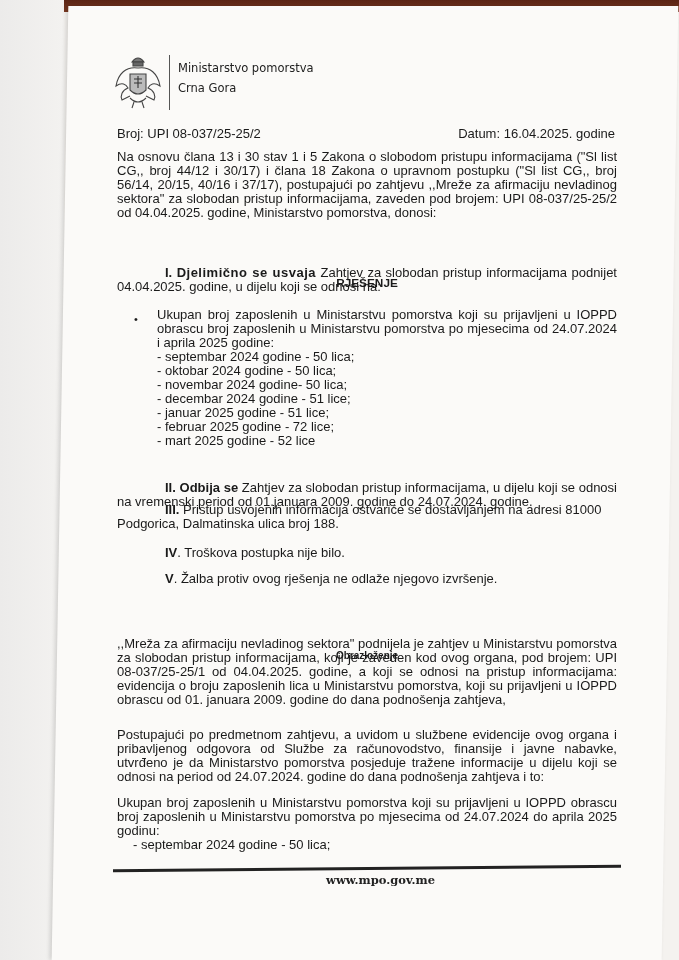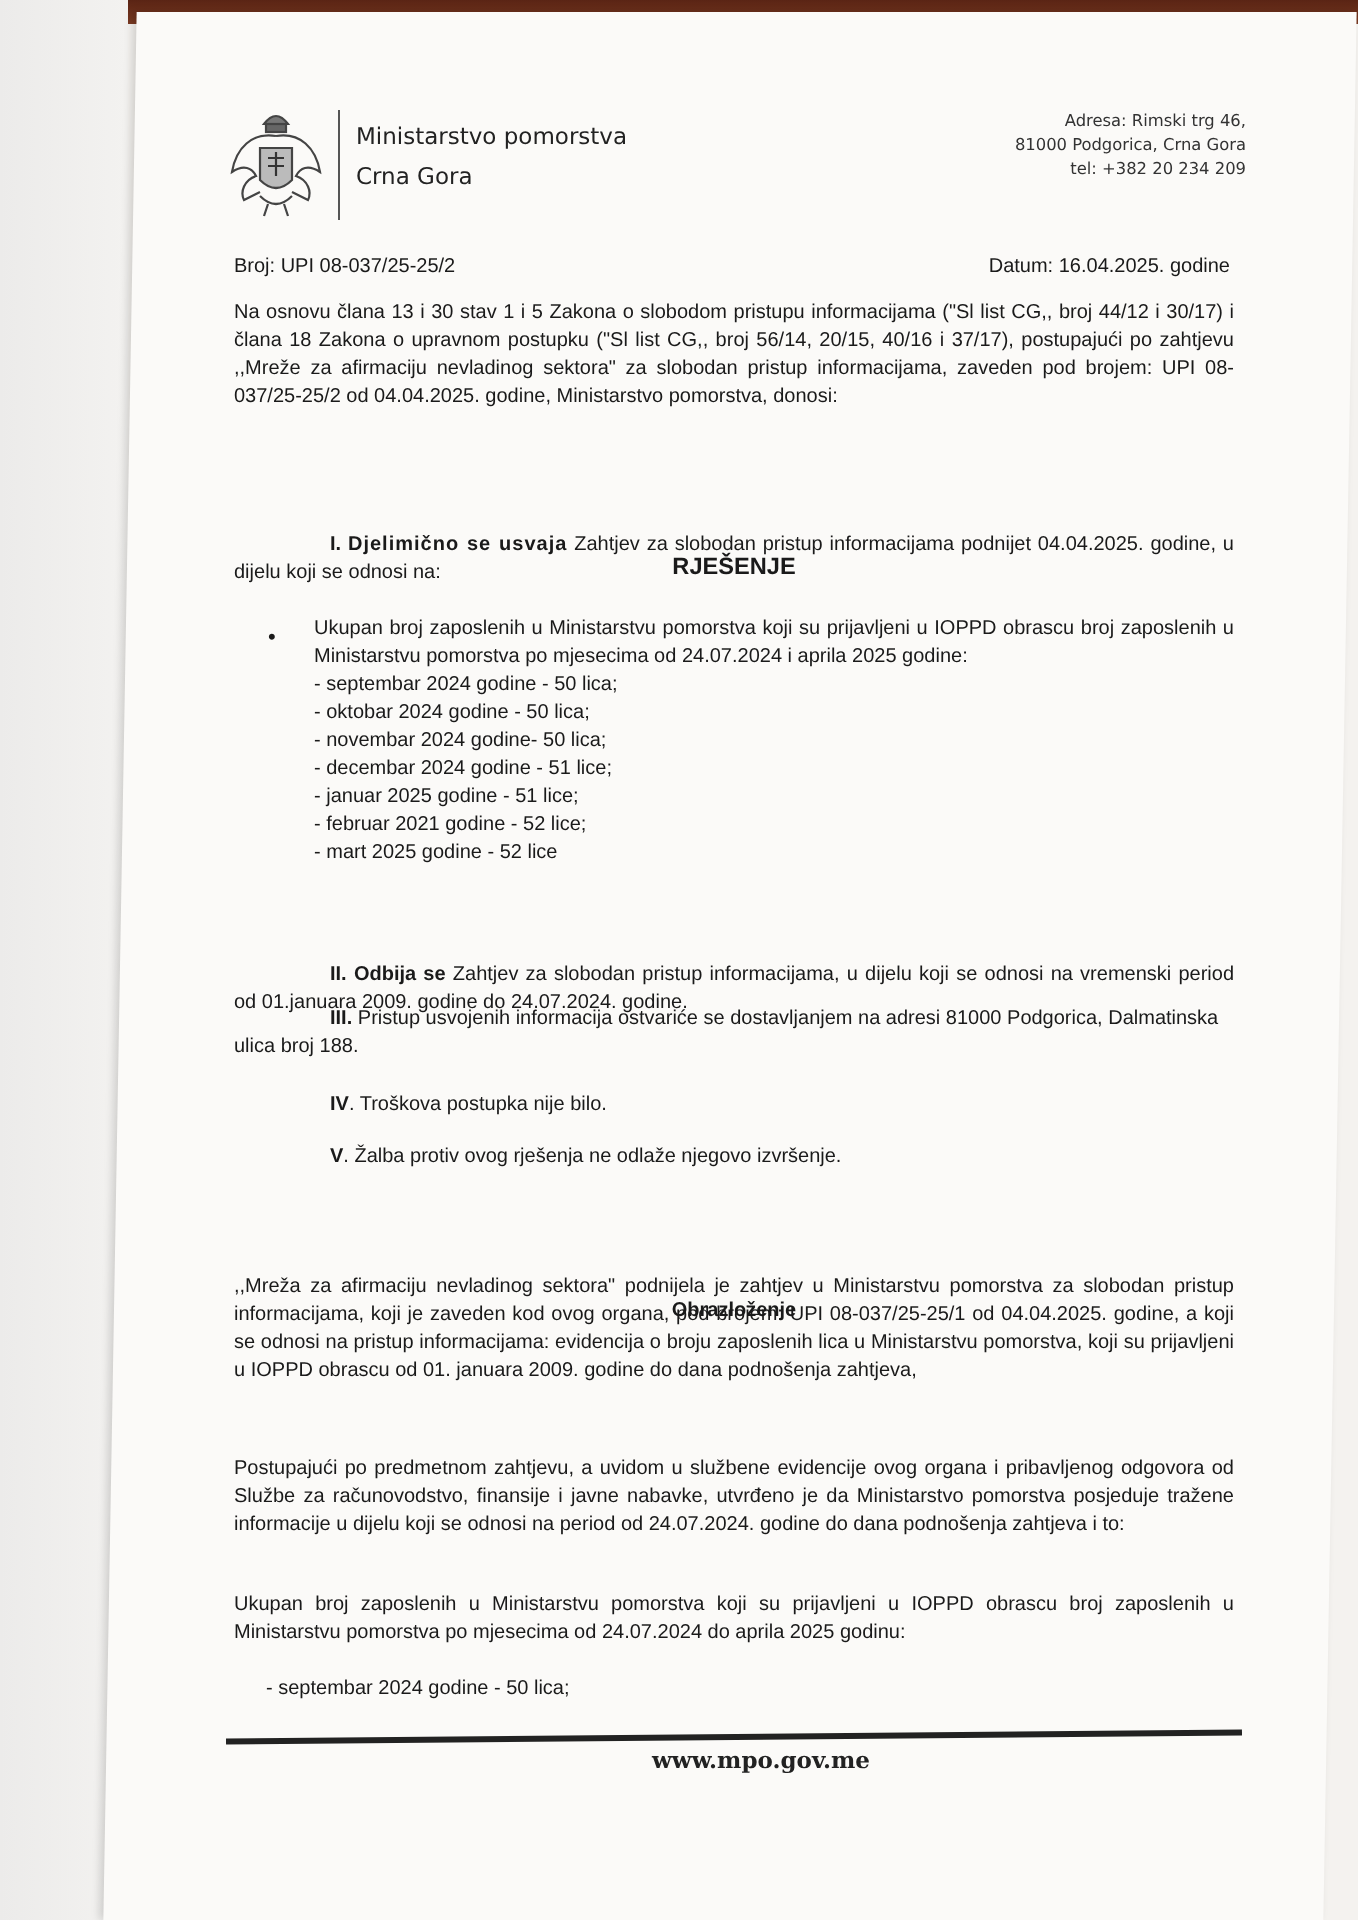--- a/index.html
+++ b/index.html
@@ -32,21 +32,21 @@
   .vline { position: absolute; left: 169px; top: 55px; width: 1px; height: 55px; background: #555; }
   .org {
     position: absolute; left: 178px; top: 58px;
     font-family: "DejaVu Sans", sans-serif; font-size: 11.5px; line-height: 20px; color: #222;
   }
   .address {
     position: absolute; right: 56px; top: 54px; text-align: right;
     font-family: "DejaVu Sans", sans-serif; font-size: 8.2px; line-height: 12px; color: #333;
   }
 
-  .txt { position: absolute; font-size: 10px; line-height: 14px; }
+  .txt { position: absolute; font-size: 13px; line-height: 14px; }
   .j { text-align: justify; text-align-last: left; }
   .bold { font-weight: bold; margin-top: 39px; }
   .center { text-align: center; }
 
   .row-between { display: flex; justify-content: space-between; }
 
   .bullet { position: absolute; left: 134px; top: 313px; font-size: 11px; }
   ul.months { list-style: none; margin: 0; padding: 0; }
 
   .footer-line {
@@ -79,25 +79,20 @@
         <path d="M18 46 Q26 54 34 46"></path>
         <path d="M22 50 L20 56 M30 50 L32 56"></path>
       </g>
     </svg>
   </div>
   <div class="vline"></div>
   <div class="org">
     <div>Ministarstvo pomorstva</div>
     <div>Crna Gora</div>
   </div>
-  <div class="address">
-    <div>Adresa: Rimski trg 46,</div>
-    <div>81000 Podgorica, Crna Gora</div>
-    <div>tel: +382 20 234 209</div>
-  </div>
 
   <div class="txt row-between" style="left:117px; top:127px; width:498px;">
     <span>Broj: UPI 08-037/25-25/2</span>
     <span>Datum: 16.04.2025. godine</span>
   </div>
 
   <div class="txt j" style="left:117px; top:150px; width:500px;">Na osnovu člana 13 i 30 stav 1 i 5 Zakona o slobodom pristupu informacijama ("Sl list CG,, broj 44/12 i 30/17) i člana 18 Zakona o upravnom postupku ("Sl list CG,, broj 56/14, 20/15, 40/16 i 37/17), postupajući po zahtjevu ,,Mreže za afirmaciju nevladinog sektora" za slobodan pristup informacijama, zaveden pod brojem: UPI 08-037/25-25/2 od 04.04.2025. godine, Ministarstvo pomorstva, donosi:</div>
 
   <div class="txt bold center" style="left:117px; top:237px; width:500px; font-size:11.8px;">RJEŠENJE</div>
 
@@ -108,21 +103,21 @@
 
   <div class="bullet">•</div>
   <div class="txt j" style="left:157px; top:308px; width:460px;">
     <div>Ukupan broj zaposlenih u Ministarstvu pomorstva koji su prijavljeni u IOPPD obrascu broj zaposlenih u Ministarstvu pomorstva po mjesecima od 24.07.2024 i aprila 2025 godine:</div>
     <ul class="months">
       <li>- septembar 2024 godine - 50 lica;</li>
       <li>- oktobar 2024 godine - 50 lica;</li>
       <li>- novembar 2024 godine- 50 lica;</li>
       <li>- decembar 2024 godine - 51 lice;</li>
       <li>- januar 2025 godine - 51 lice;</li>
-      <li>- februar 2021 godine - 52 lice;</li>
+      <li>- februar 2025 godine - 72 lice;</li>
       <li>- mart 2025 godine - 52 lice</li>
     </ul>
   </div>
 
   <div class="txt j" style="left:117px; top:481px; width:500px; text-indent:48px;">
     <b>II.</b>
     <b>Odbija se</b><span> Zahtjev za slobodan pristup informacijama, u dijelu koji se odnosi na vremenski period od 01.januara 2009. godine do 24.07.2024. godine.</span>
   </div>
 
   <div class="txt" style="left:117px; top:503px; width:505px; text-indent:48px;">

